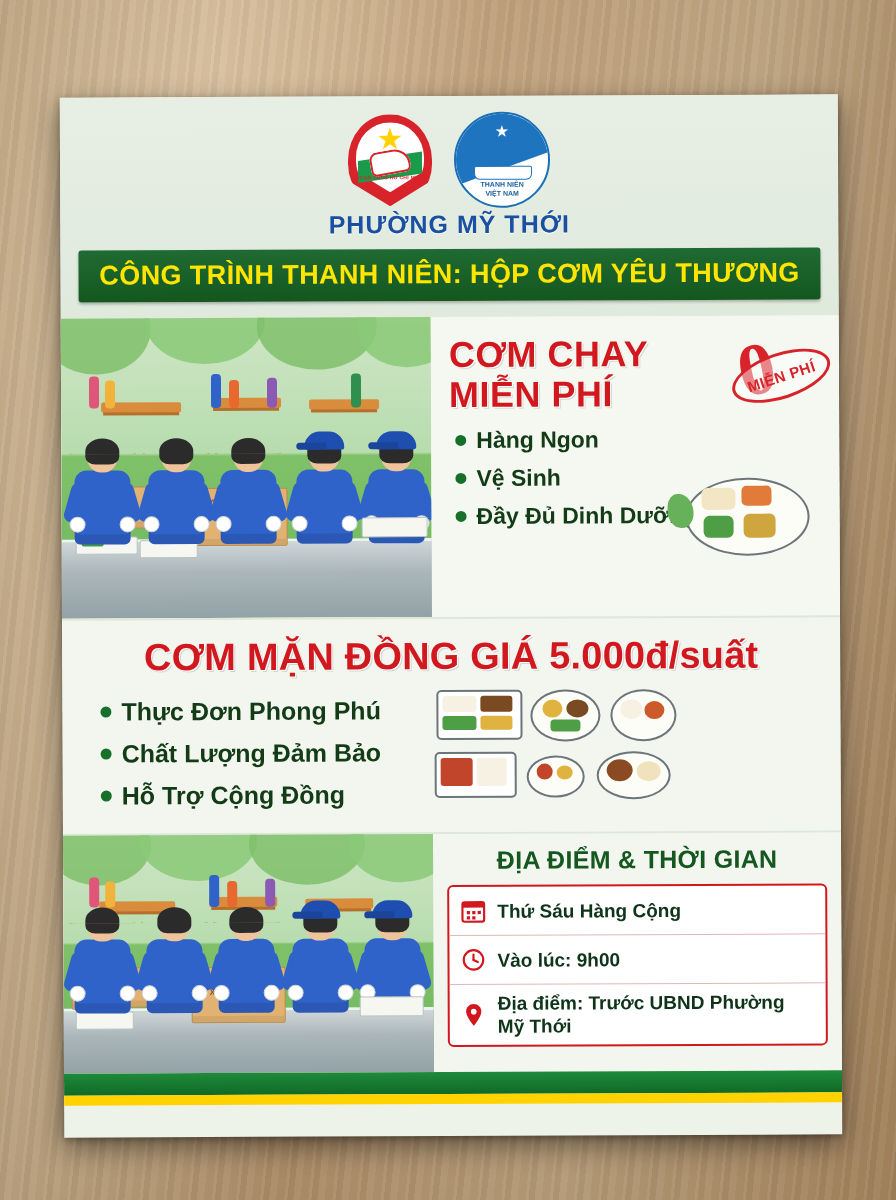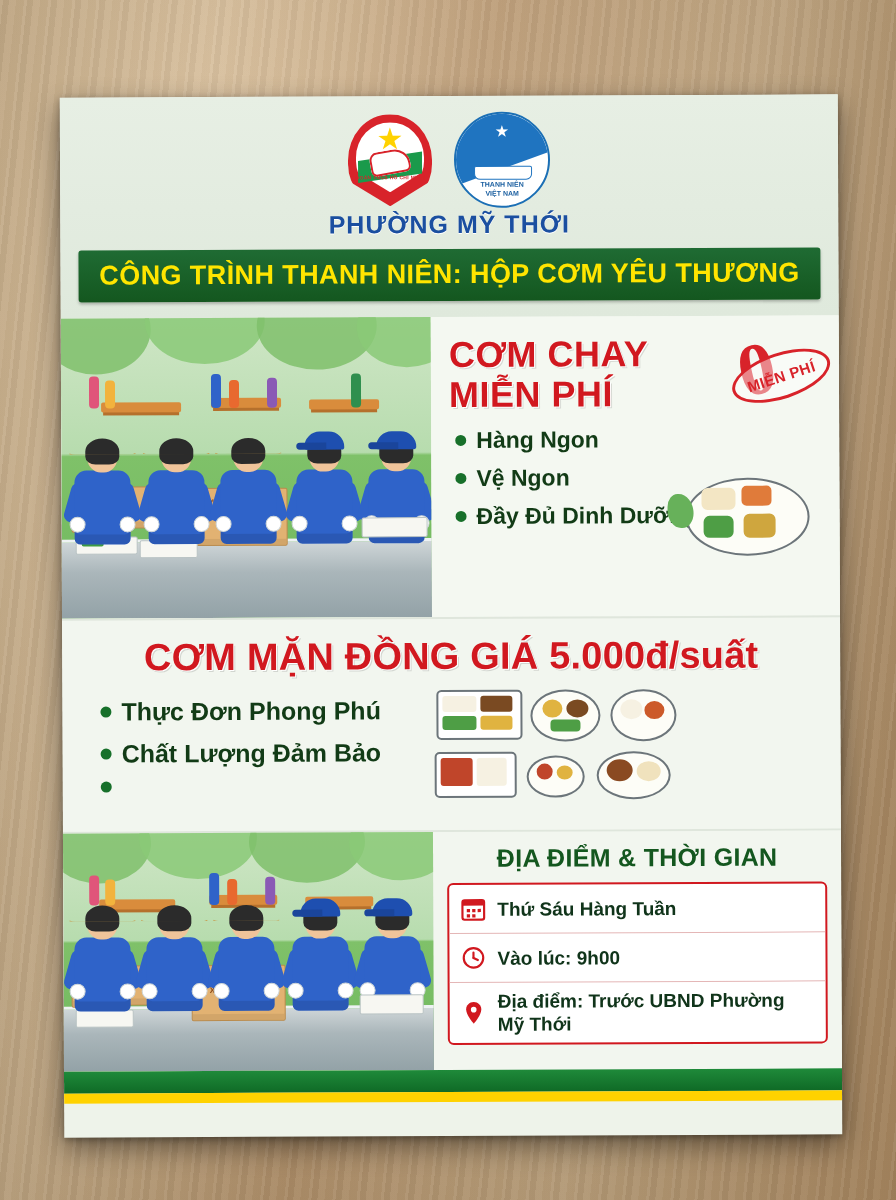--- a/index.html
+++ b/index.html
@@ -642,21 +642,21 @@
           </div>
       </div>
 
       <ul class="cc-list">
         <li>
           <span class="dot"></span>
           <span>Hàng Ngon</span>
         </li>
         <li>
           <span class="dot"></span>
-          <span>Vệ Ngon</span>
+          <span>Vệ Sinh</span>
         </li>
         <li>
           <span class="dot"></span>
           <span>Đầy Đủ Dinh Dưỡng</span>
         </li>
       </ul>
 
       <div class="food-cluster">
         <div class="plate" style="left:18px;top:8px;width:120px;height:74px;"></div>
         <div class="pf" style="left:34px;top:18px;width:34px;height:22px;background:#f3e6c4;border-radius:6px;"></div>
@@ -675,20 +675,21 @@
         <li>
           <span class="dot"></span>
           <span>Thực Đơn Phong Phú</span>
         </li>
         <li>
           <span class="dot"></span>
           <span>Chất Lượng Đảm Bảo</span>
         </li>
         <li>
           <span class="dot"></span>
+          <span>Hỗ Trợ Cộng Đồng</span>
         </li>
       </ul>
       <div class="trays">
         <div class="tray" style="left:6px;top:0px;width:82px;height:46px;"></div>
         <div class="pf" style="left:12px;top:6px;width:34px;height:16px;background:#f6f1e2;border-radius:3px;"></div>
         <div class="pf" style="left:50px;top:6px;width:32px;height:16px;background:#7a4a22;border-radius:3px;"></div>
         <div class="pf" style="left:12px;top:26px;width:34px;height:14px;background:#4e9e45;border-radius:3px;"></div>
         <div class="pf" style="left:50px;top:26px;width:32px;height:14px;background:#e0b340;border-radius:3px;"></div>
 
         <div class="plate" style="left:100px;top:0px;width:66px;height:48px;"></div>
@@ -801,21 +802,21 @@
             <svg width="26" height="26" viewBox="0 0 24 24">
               <rect x="2" y="4" width="20" height="18" rx="2" fill="#fff" stroke="#d1181f" stroke-width="2"></rect>
               <rect x="2" y="4" width="20" height="5" fill="#d1181f"></rect>
               <rect x="6" y="12" width="3" height="3" fill="#d1181f"></rect>
               <rect x="11" y="12" width="3" height="3" fill="#d1181f"></rect>
               <rect x="16" y="12" width="3" height="3" fill="#d1181f"></rect>
               <rect x="6" y="17" width="3" height="3" fill="#d1181f"></rect>
               <rect x="11" y="17" width="3" height="3" fill="#d1181f"></rect>
             </svg>
           </span>
-          <span class="info-text">Thứ Sáu Hàng Tuần</span>
+          <span class="info-text">Thứ Sáu Hàng Cộng</span>
         </div>
 
         <div class="info-row">
           <span class="info-ico">
             <svg width="26" height="26" viewBox="0 0 24 24">
               <circle cx="12" cy="12" r="9" fill="#fff" stroke="#d1181f" stroke-width="2"></circle>
               <line x1="12" y1="12" x2="12" y2="7" stroke="#d1181f" stroke-width="2" stroke-linecap="round"></line>
               <line x1="12" y1="12" x2="16" y2="14" stroke="#d1181f" stroke-width="2" stroke-linecap="round"></line>
             </svg>
           </span>

